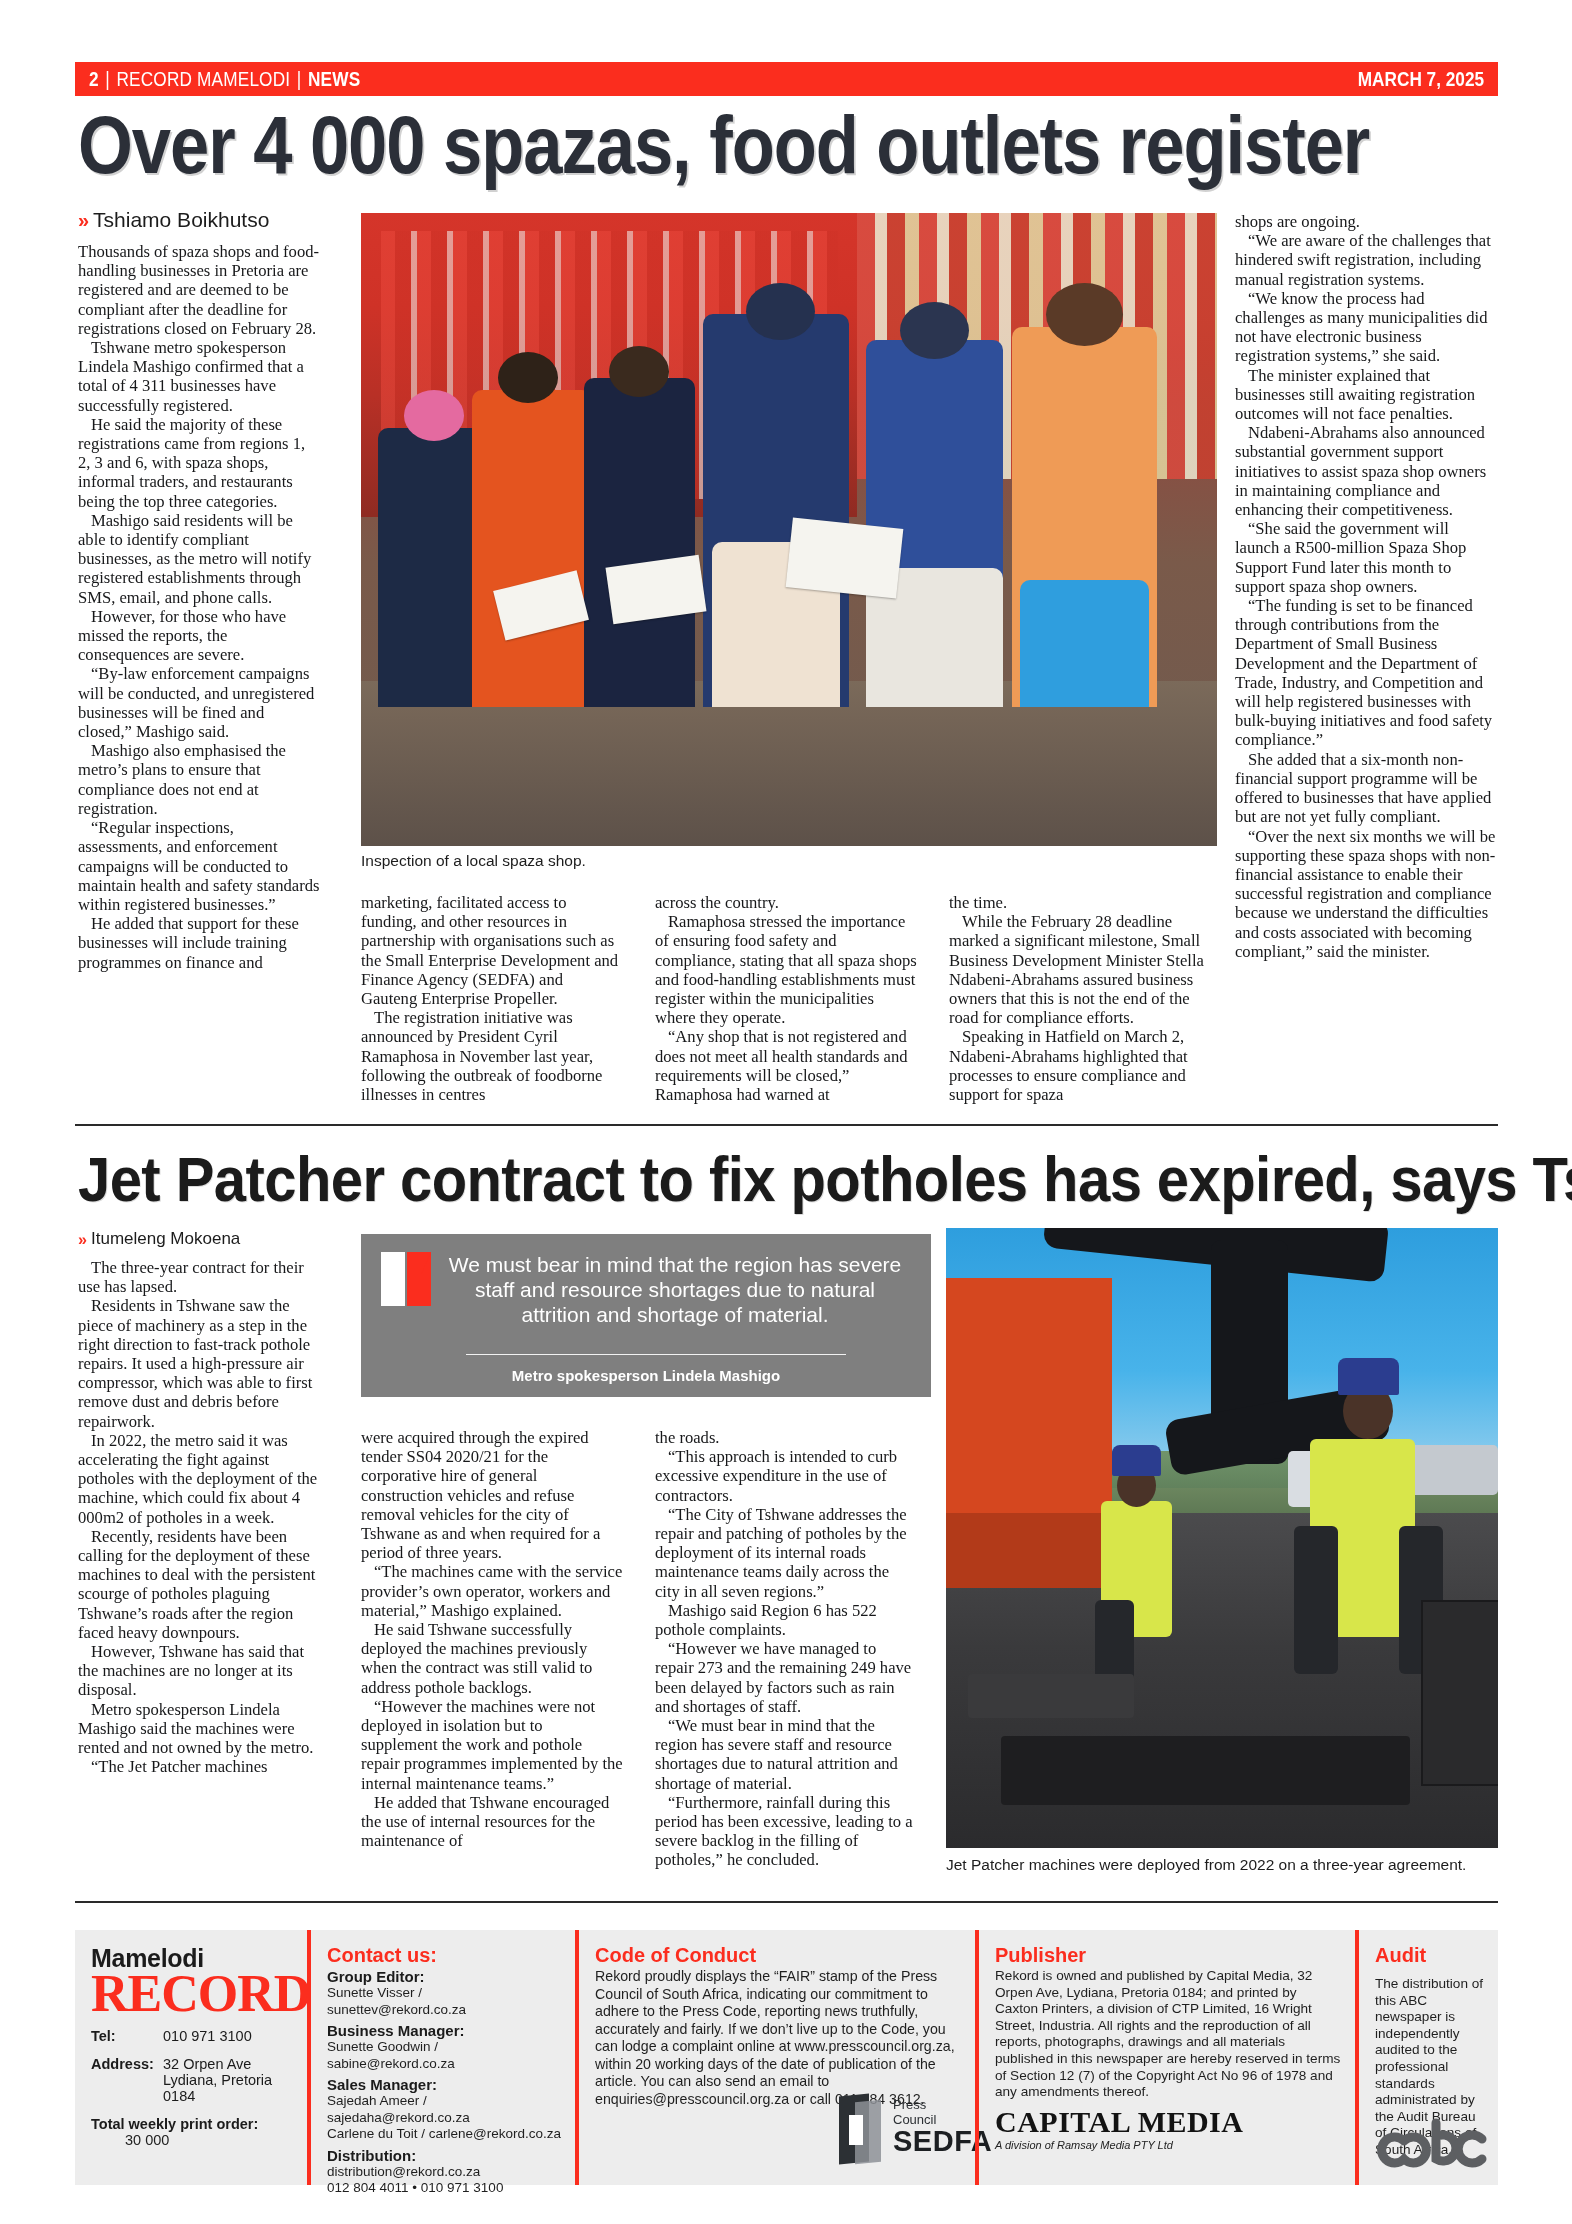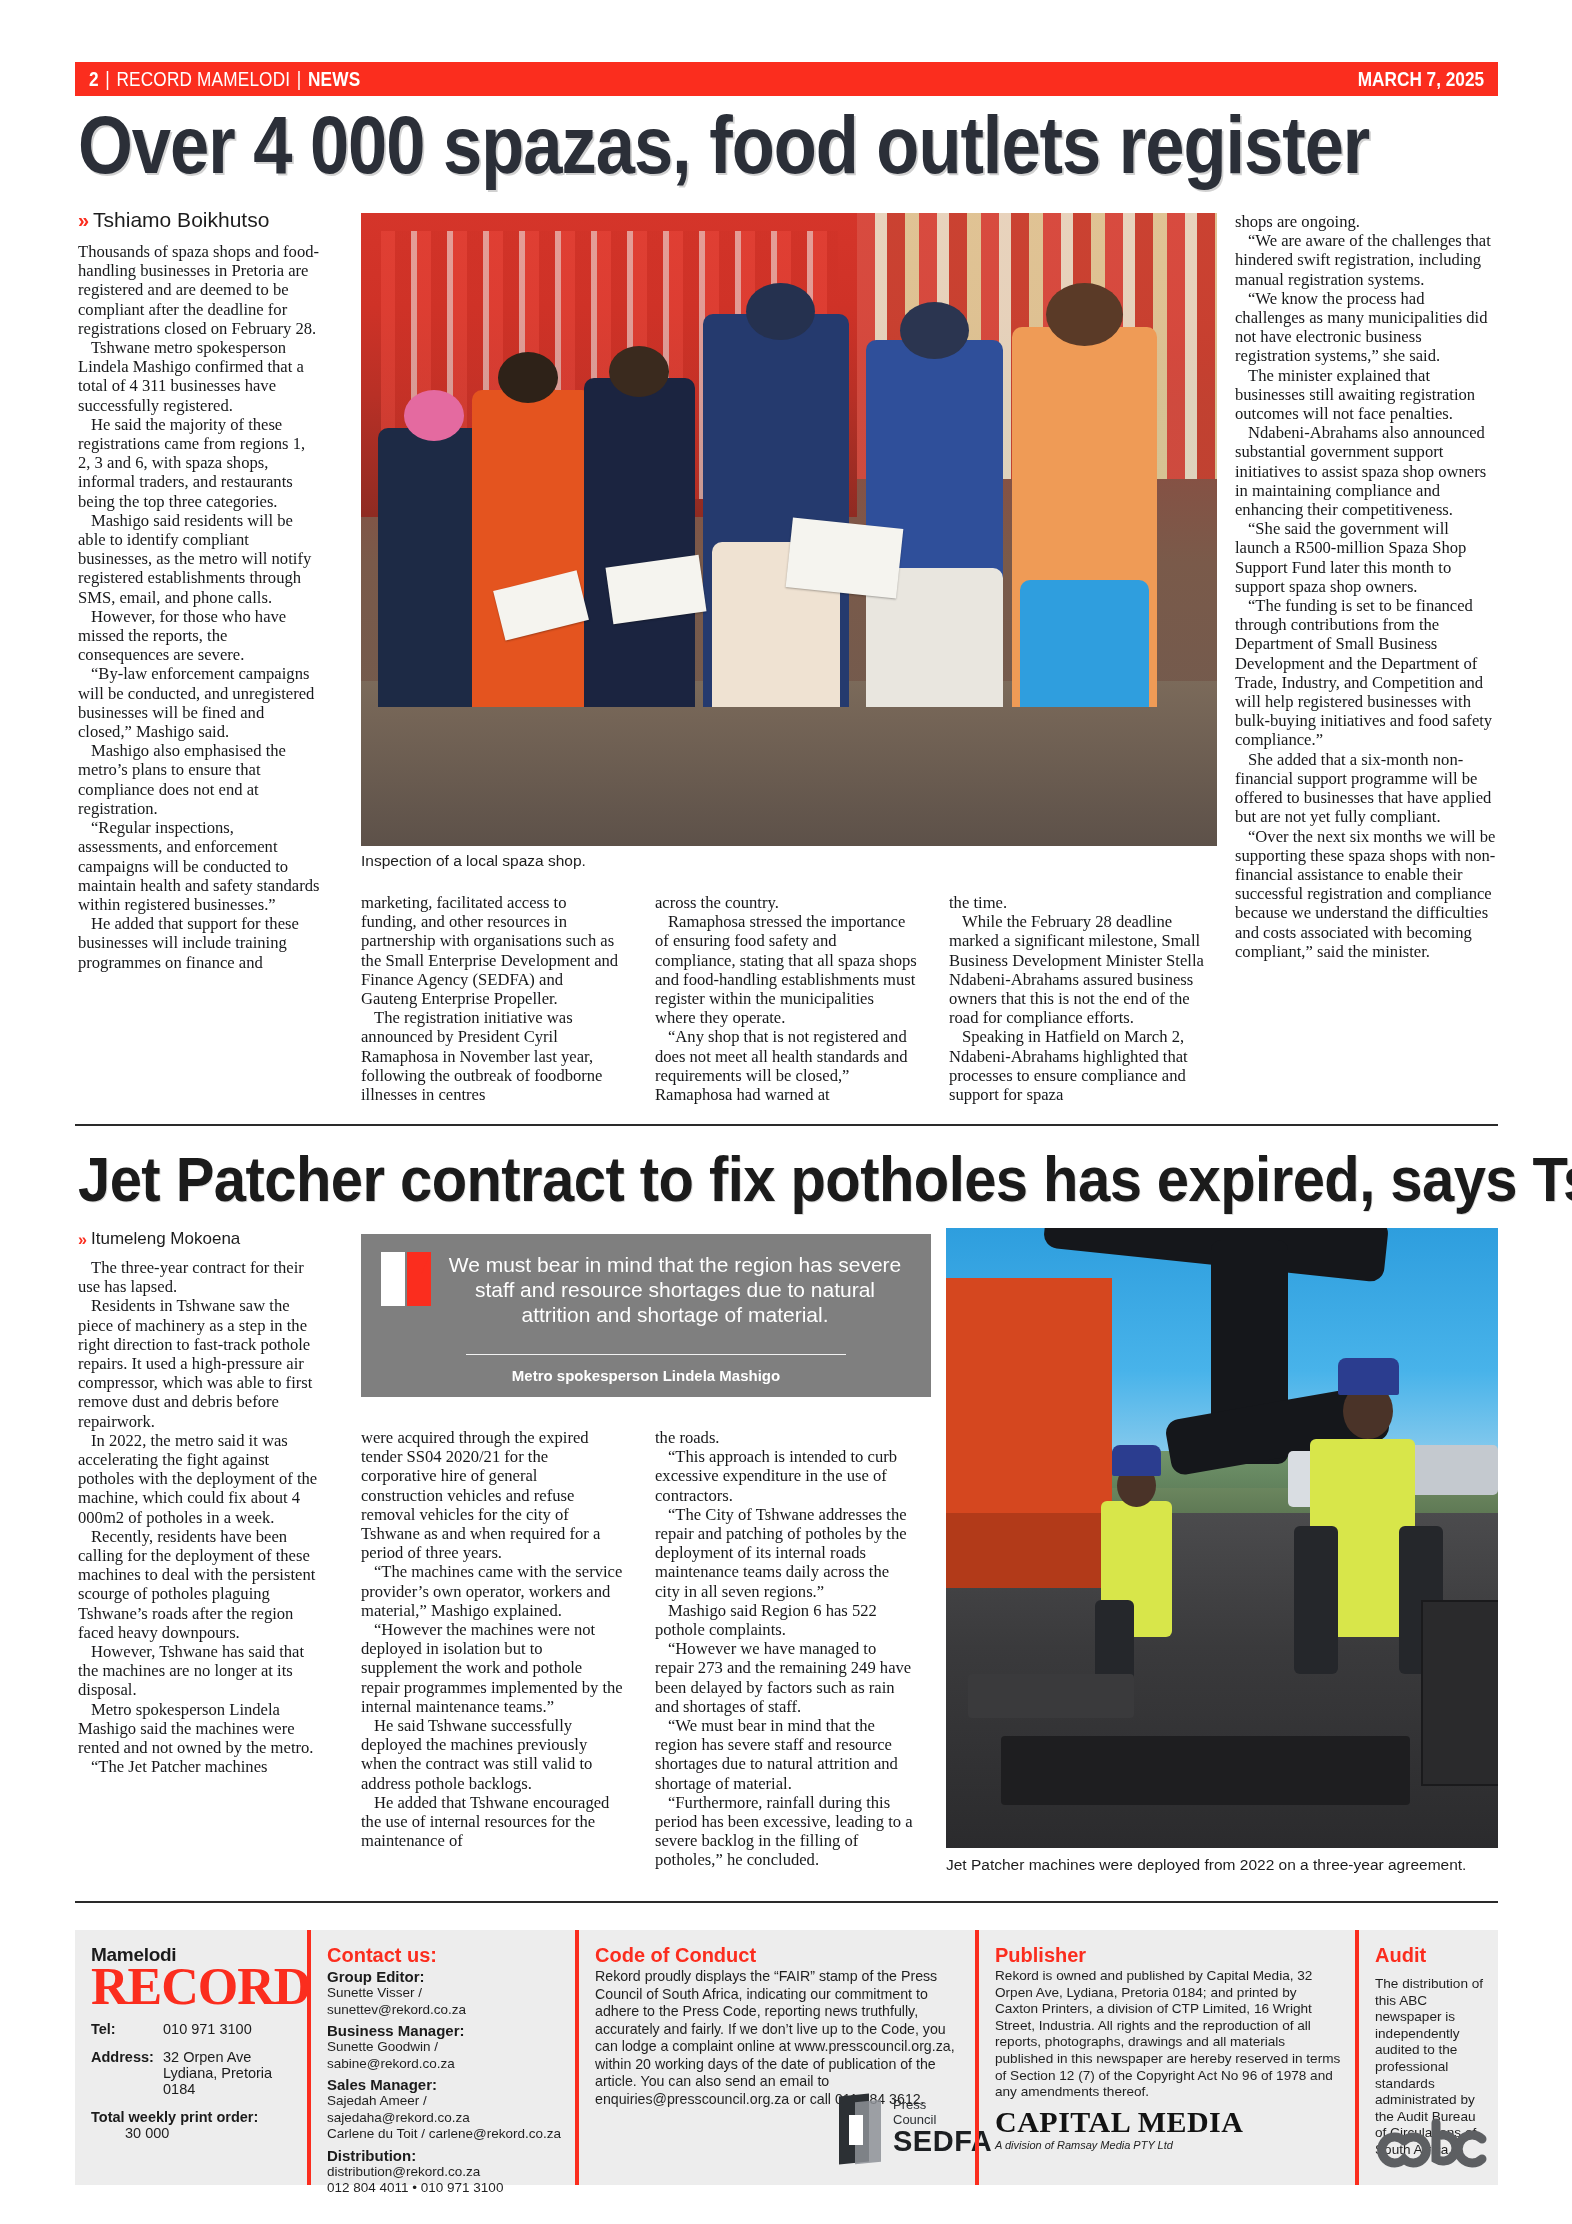--- a/index.html
+++ b/index.html
@@ -228,21 +228,21 @@
     font-family: "Liberation Sans", sans-serif;
     font-size: 13.5px; line-height: 16.5px; color: #1f1f1f;
   }
   .f-body {
     font-family: "Liberation Sans", sans-serif;
     font-size: 14.2px; line-height: 17.5px; color: #1f1f1f;
   }
 
   .logo-small {
     font-family: "Liberation Sans Narrow", "Liberation Sans", sans-serif;
-    font-weight: 700; font-size: 19px; color: #1b1b1b; letter-spacing:-.3px;
+    font-weight: 700; font-size: 25px; color: #1b1b1b; letter-spacing:-.3px;
   }
   .logo-big {
     font-family: "Liberation Serif", serif;
     font-weight: 700; font-size: 52px; color: #fb2d1e;
     letter-spacing: -1px; line-height: .95; margin-top:-4px;
   }
   .kv { display:flex; font-family:"Liberation Sans", sans-serif; font-size:14.5px; color:#1b1b1b; }
   .kv .k { font-weight:700; width:72px; flex:none; }
   .kv .v { }
   .pw-title { font-family:"Liberation Sans", sans-serif; font-weight:700; font-size:14.5px; color:#1b1b1b; }
@@ -416,22 +416,22 @@
       <p>Residents in Tshwane saw the piece of machinery as a step in the right direction to fast-track pothole repairs. It used a high-pressure air compressor, which was able to first remove dust and debris before repairwork.</p>
       <p>In 2022, the metro said it was accelerating the fight against potholes with the deployment of the machine, which could fix about 4 000m2 of potholes in a week.</p>
       <p>Recently, residents have been calling for the deployment of these machines to deal with the persistent scourge of potholes plaguing Tshwane’s roads after the region faced heavy downpours.</p>
       <p>However, Tshwane has said that the machines are no longer at its disposal.</p>
       <p>Metro spokesperson Lindela Mashigo said the machines were rented and not owned by the metro.</p>
       <p>“The Jet Patcher machines</p>
     </div>
   <div class="col" id="a2-c2">
       <p class="first">were acquired through the expired tender SS04 2020/21 for the corporative hire of general construction vehicles and refuse removal vehicles for the city of Tshwane as and when required for a period of three years.</p>
       <p>“The machines came with the service provider’s own operator, workers and material,” Mashigo explained.</p>
+      <p>He said Tshwane successfully deployed the machines previously when the contract was still valid to address pothole backlogs.</p>
       <p>“However the machines were not deployed in isolation but to supplement the work and pothole repair programmes implemented by the internal maintenance teams.”</p>
-      <p>He said Tshwane successfully deployed the machines previously when the contract was still valid to address pothole backlogs.</p>
       <p>He added that Tshwane encouraged the use of internal resources for the maintenance of</p>
     </div>
   <div class="col" id="a2-c3">
       <p class="first">the roads.</p>
       <p>“This approach is intended to curb excessive expenditure in the use of contractors.</p>
       <p>“The City of Tshwane addresses the repair and patching of potholes by the deployment of its internal roads maintenance teams daily across the city in all seven regions.”</p>
       <p>Mashigo said Region 6 has 522 pothole complaints.</p>
       <p>“However we have managed to repair 273 and the remaining 249 have been delayed by factors such as rain and shortages of staff.</p>
       <p>“We must bear in mind that the region has severe staff and resource shortages due to natural attrition and shortage of material.</p>
       <p>“Furthermore, rainfall during this period has been excessive, leading to a severe backlog in the filling of potholes,” he concluded.</p>

